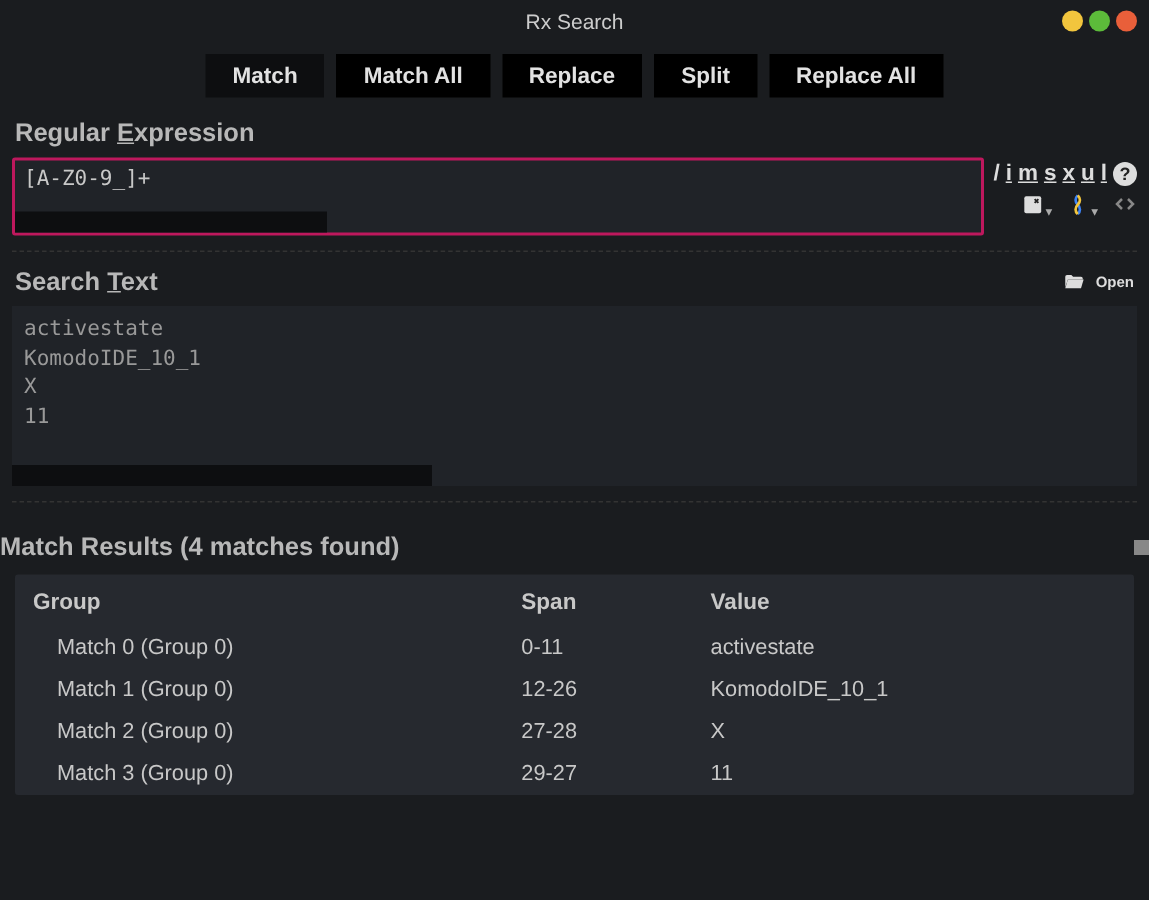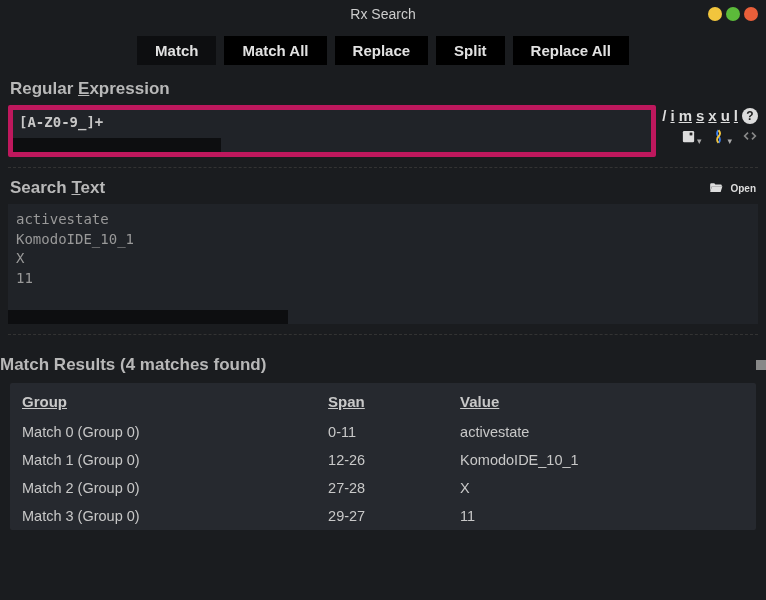--- a/index.html
+++ b/index.html
@@ -59,28 +59,27 @@
     .regex-row {
       display: flex;
       align-items: flex-start;
       gap: 6px;
       padding: 0 8px;
     }
     .regex-input {
       flex: 1;
       height: 52px;
       background: #202328;
-      border: 5px solid #be185d;
+      border: 2px solid #be185d;
       border-radius: 2px;
       position: relative;
       padding: 4px 6px;
       font-family: monospace;
       color: #c8c8c8;
       font-size: 14px;
-      font-weight: bold;
     }
     .flags-col {
       display: flex;
       flex-direction: column;
       gap: 4px;
       align-items: flex-end;
       color: #ddd;
       padding-top: 2px;
     }
     .flags-line {
@@ -127,28 +126,27 @@
     .results-table {
       width: 100%;
       border-collapse: collapse;
     }
     .results-table th {
       text-align: left;
       color: #c8c8c8;
       font-weight: 700;
       font-size: 15px;
       padding: 10px 12px 8px;
-      text-decoration: underline;
     }
     .results-table td {
       color: #c8c8c8;
       padding: 6px 12px;
       font-size: 14.5px;
     }
-    .results-table td.indent { padding-left: 12px; }
+    .results-table td.indent { padding-left: 28px; }
     .stop-square {
       width: 10px; height: 10px; background: #888;
       display: inline-block;
     }
     .scrollblock {
       position: absolute; bottom: 0; left: 0;
       width: 280px; height: 14px; background: #0d0e10;
     }
     .scrollblock2 {
       position: absolute; bottom: 0; left: 0;

